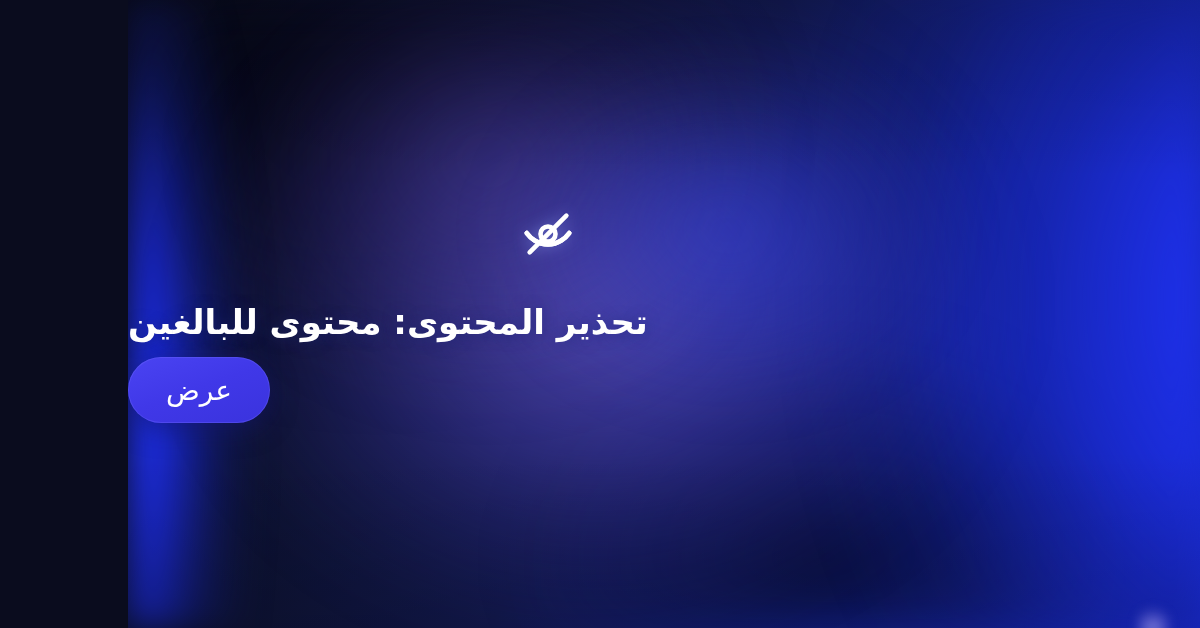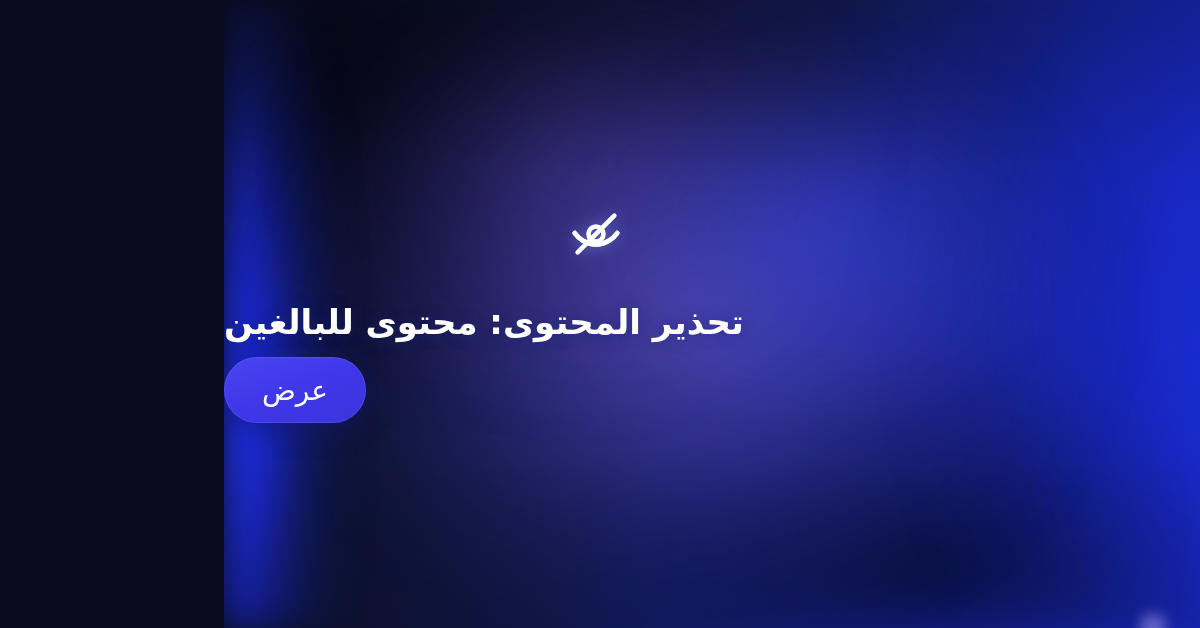--- a/index.html
+++ b/index.html
@@ -12,21 +12,21 @@
     background: #0a0c1e;
   }
 
   body {
     font-family: "DejaVu Sans", "Liberation Sans", sans-serif;
   }
 
   
   .stage {
     position: relative;
-    width: 976px;
+    width: 1072px;
     height: 628px;
     overflow: hidden;
     background: #0b0f28;
     isolation: isolate;
   }
 
   
   .bg-layer {
     position: absolute;
     inset: 0;

